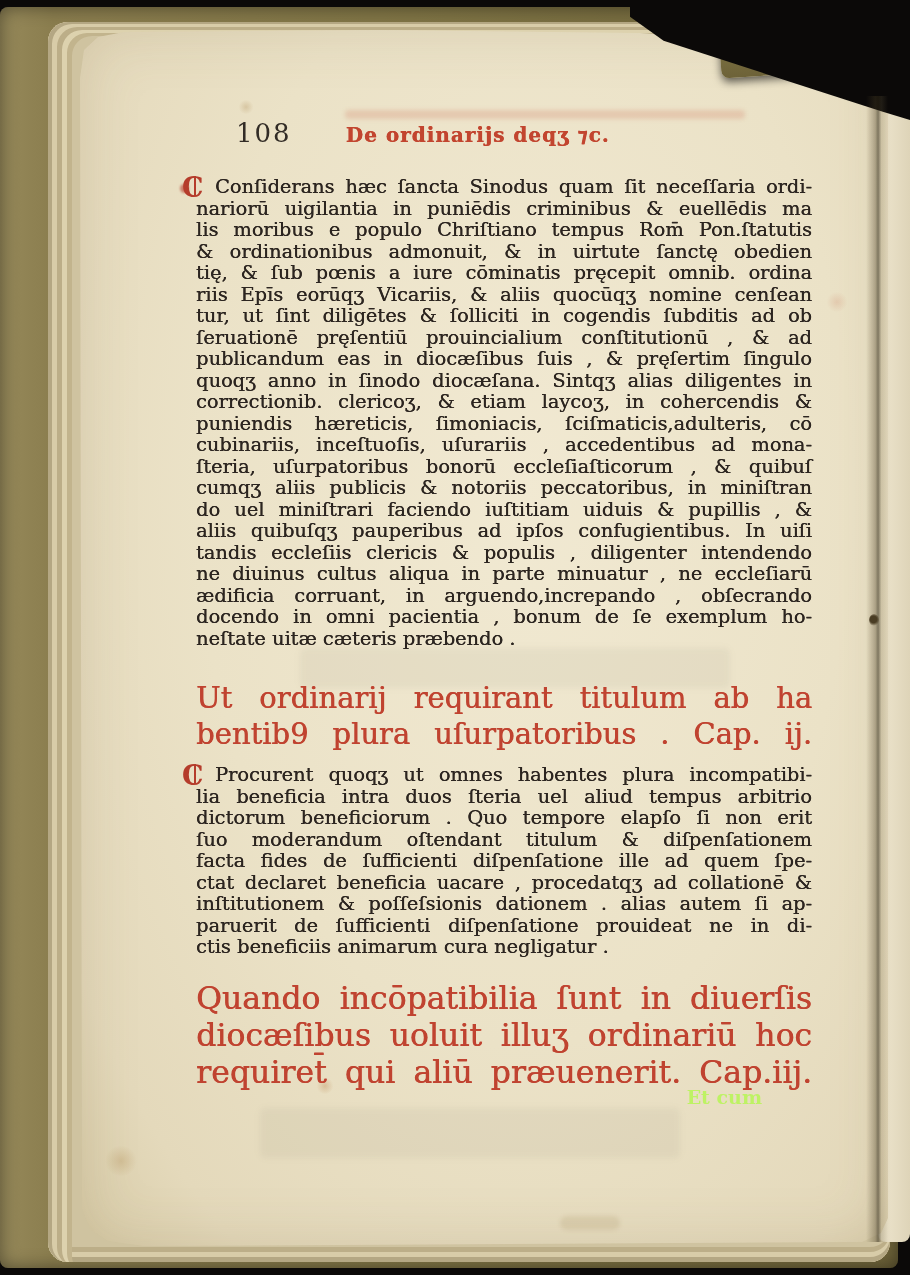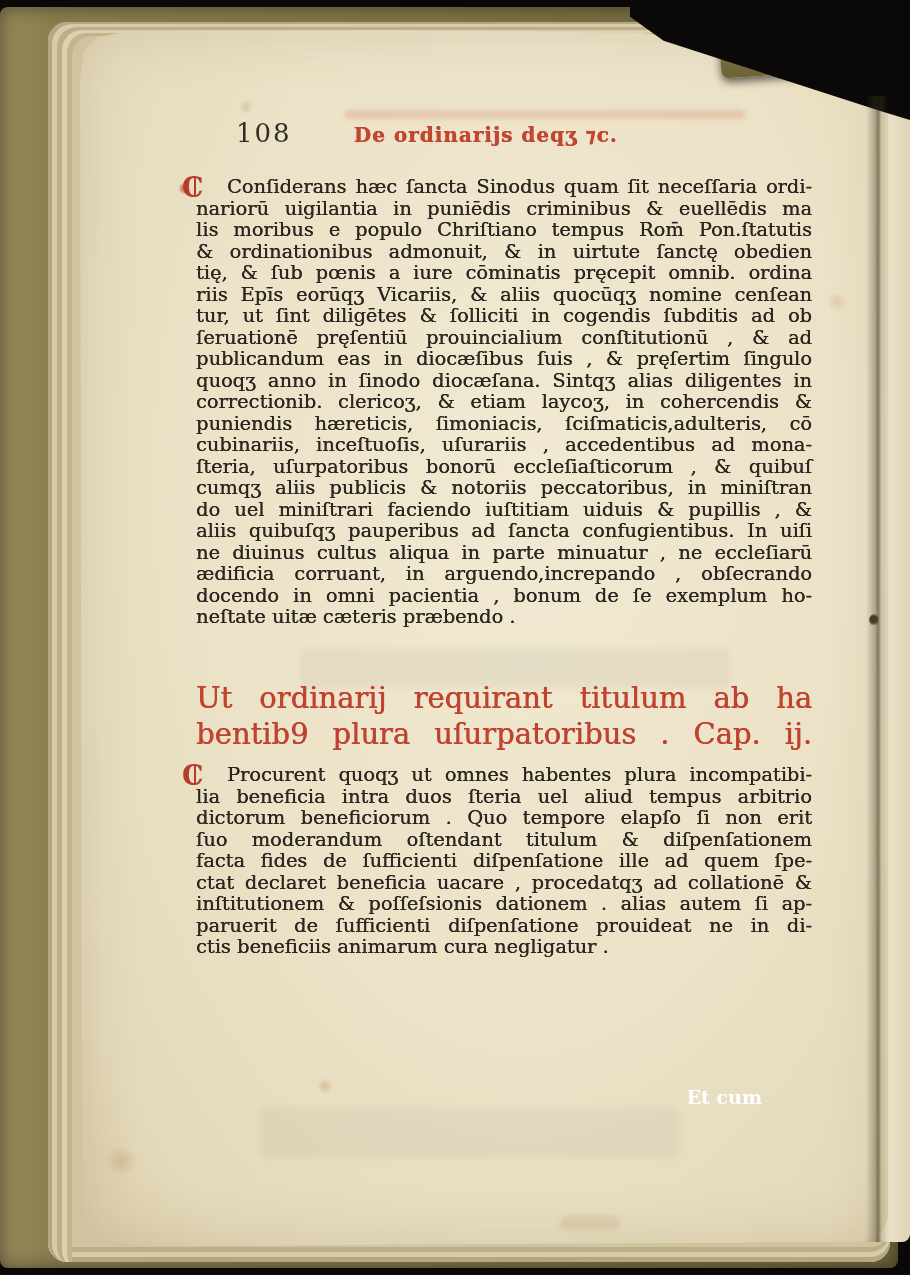--- a/index.html
+++ b/index.html
@@ -61,53 +61,53 @@
   
   .crease{
     position:absolute;left:866px;top:96px;width:22px;height:1146px;
     background:linear-gradient(90deg,rgba(90,78,48,0) 0%,rgba(75,64,38,.35) 42%,rgba(44,37,20,.55) 55%,rgba(120,108,75,.2) 70%,rgba(0,0,0,0) 100%);
   }
   .wormhole{
     position:absolute;left:869px;top:614px;width:10px;height:12px;border-radius:50%;
     background:radial-gradient(circle at 45% 45%, #4a3d24 0 40%, rgba(74,61,36,0) 75%);
   }
   
-  .block{position:absolute;left:196px;width:616px;color:#2c2520;gap:8px;}
+  .block{position:absolute;left:196px;width:616px;color:#2c2520;}
   .header-row{top:118px;display:flex;align-items:baseline;}
   .folio{font-size:26px;letter-spacing:2px;margin-left:40px;color:#322c26;}
   .running-title{
     font-size:20px;font-weight:bold;letter-spacing:1px;margin-left:54px;
     color:#c2452f;text-shadow:0.4px 0 0 #c2452f;
   }
   .para{top:176px;position:absolute;}
   .para .line,.heading .line{
     text-align:justify;text-align-last:justify;white-space:normal;
   }
   .para .line{
     font-size:19.4px;line-height:21.5px;
     text-shadow:0.25px 0 0 currentColor;
   }
-  .para .lines .line:first-child{padding-left:31px;}
+  .para .lines .line:first-child{padding-left:19px;}
   .para .lines .line:last-child{text-align-last:left;}
   .capitulum{
     position:absolute;left:-14px;top:-4px;font-size:27px;font-weight:bold;color:#b53c2b;
   }
   .capitulum::after{
     content:"";position:absolute;left:58%;top:12%;width:2px;height:66%;background:currentColor;
   }
   .heading{position:absolute;color:#c04330;font-weight:normal;}
   .heading .line{text-shadow:0.5px 0 0 currentColor;}
   .heading-1{top:680px;font-size:29px;}
   .heading-1 .line{line-height:36px;}
   .heading-2{top:980px;font-size:31.5px;}
   .heading-2 .line{line-height:37px;}
   .para-2{top:764px;}
   .catchword{
     top:1086px;text-align:right;padding-right:50px;box-sizing:border-box;
-    font-size:19px;font-weight:bold;color:#ffffff;
+    font-size:19px;font-weight:bold;color:#bef264;
   }
   
   .stain{position:absolute;pointer-events:none;border-radius:50%;}
   .stain-title-smudge{left:345px;top:110px;width:400px;height:9px;border-radius:4px;
     background:rgba(190,62,40,.16);filter:blur(2px);}
   .stain-red-dot{left:180px;top:184px;width:9px;height:9px;
     background:rgba(178,48,32,.55);filter:blur(1px);}
   .stain-fox-1{left:104px;top:1146px;width:34px;height:30px;
     background:radial-gradient(circle,rgba(170,130,70,.28),rgba(170,130,70,0) 70%);}
   .stain-fox-2{left:316px;top:1078px;width:18px;height:16px;
@@ -165,21 +165,22 @@
         <div class="line">tur, ut ſint diligētes &amp; ſolliciti in cogendis ſubditis ad ob</div>
         <div class="line">ſeruationē pręſentiū prouincialium conſtitutionū , &amp; ad</div>
         <div class="line">publicandum eas in diocæſibus ſuis , &amp; pręſertim ſingulo</div>
         <div class="line">quoqʒ anno in ſinodo diocæſana. Sintqʒ alias diligentes in</div>
         <div class="line">correctionib. clericoʒ, &amp; etiam laycoʒ, in cohercendis &amp;</div>
         <div class="line">puniendis hæreticis, ſimoniacis, ſciſmaticis,adulteris, cō</div>
         <div class="line">cubinariis, inceſtuoſis, uſurariis , accedentibus ad mona-</div>
         <div class="line">ſteria, uſurpatoribus bonorū eccleſiaſticorum , &amp; quibuſ</div>
         <div class="line">cumqʒ aliis publicis &amp; notoriis peccatoribus, in miniſtran</div>
         <div class="line">do uel miniſtrari faciendo iuſtitiam uiduis &amp; pupillis , &amp;</div>
-        <div class="line">aliis quibuſqʒ pauperibus ad ſancta confugientibus. In uiſi</div>
+        <div class="line">aliis quibuſqʒ pauperibus ad ipſos confugientibus. In uiſi</div>
+        <div class="line">tandis eccleſiis clericis &amp; populis , diligenter intendendo</div>
         <div class="line">ne diuinus cultus aliqua in parte minuatur , ne eccleſiarū</div>
         <div class="line">ædificia corruant, in arguendo,increpando , obſecrando</div>
         <div class="line">docendo in omni pacientia , bonum de ſe exemplum ho-</div>
         <div class="line">neſtate uitæ cæteris præbendo .</div>
       </div>
   </div>
 
   <div class="block heading heading-1">
     <div class="lines">
 
@@ -197,16 +198,24 @@
         <div class="line">dictorum beneficiorum . Quo tempore elapſo ſi non erit</div>
         <div class="line">ſuo moderandum oſtendant titulum &amp; diſpenſationem</div>
         <div class="line">facta fides de ſufficienti diſpenſatione ille ad quem ſpe-</div>
         <div class="line">ctat declaret beneficia uacare , procedatqʒ ad collationē &amp;</div>
         <div class="line">inſtitutionem &amp; poſſeſsionis dationem . alias autem ſi ap-</div>
         <div class="line">paruerit de ſufficienti diſpenſatione prouideat ne in di-</div>
         <div class="line">ctis beneficiis animarum cura negligatur .</div>
       </div>
   </div>
 
+  <div class="block heading heading-2">
+    <div class="lines">
+
+    <div class="line">Quando incōpatibilia ſunt in diuerſis</div>
+        <div class="line">diocæſibus uoluit illuʒ ordinariū hoc</div>
+        <div class="line">requiret̄ qui aliū præuenerit. Cap.iij.</div>
+      </div>
+  </div>
 
   <div class="block catchword">Et cum</div>
 
 </div>
 
 </body></html>

